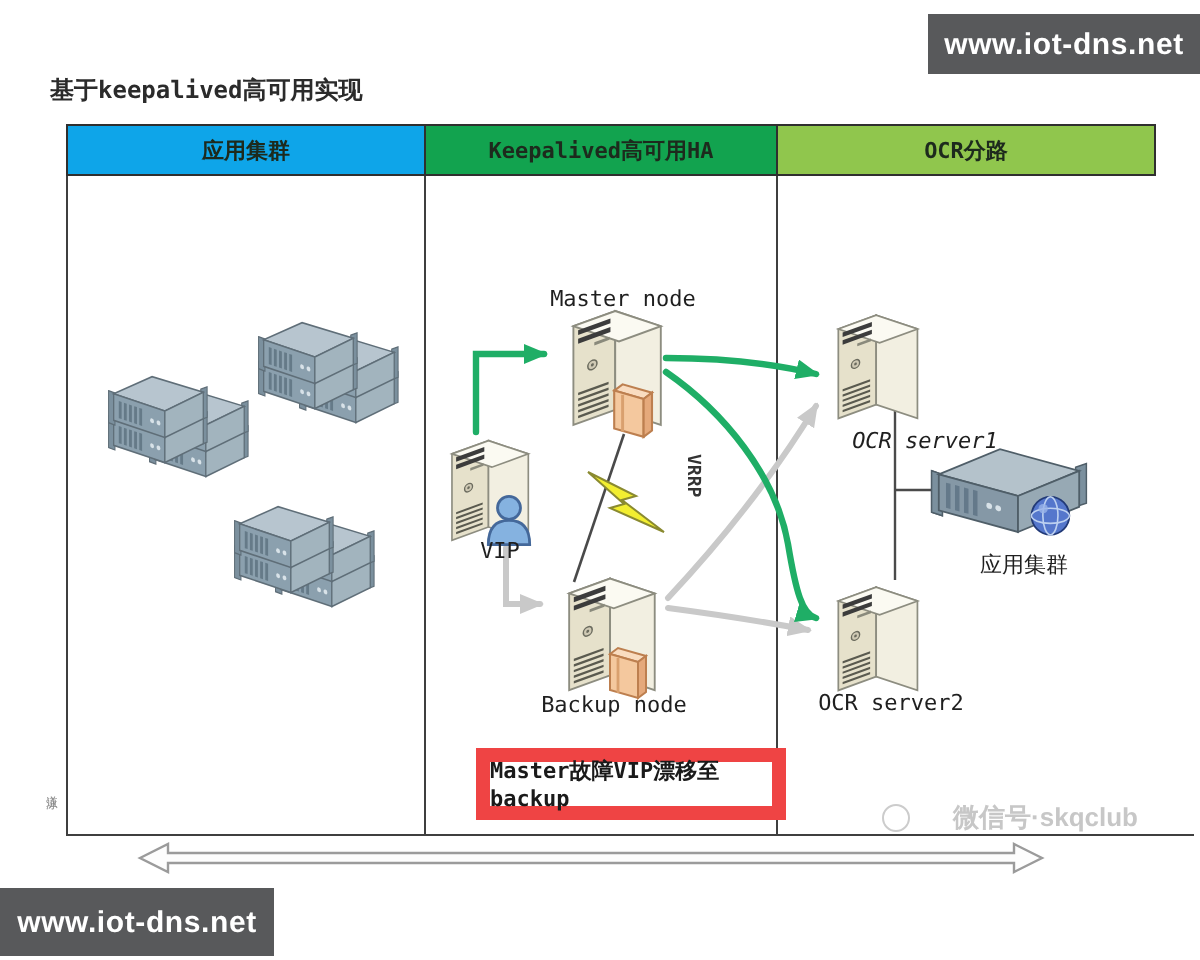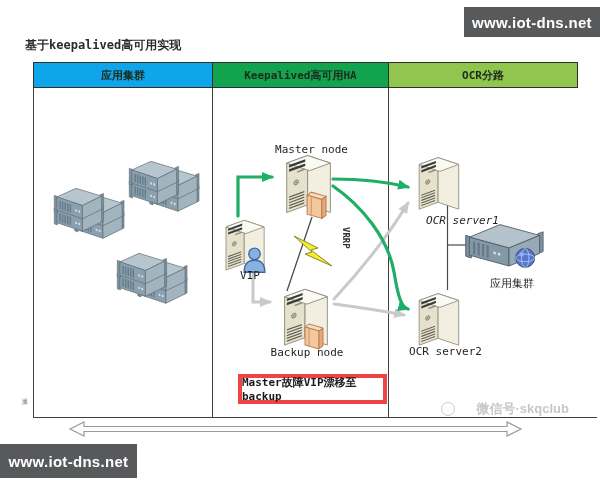--- a/index.html
+++ b/index.html
@@ -30,21 +30,21 @@
   #backup-label{left:257px;top:347px;width:100px;}
   #ocr1-label{left:420px;top:215px;width:85px;font-style:italic;}
   #ocr2-label{left:403px;top:346px;width:85px;}
   #storage-label{left:476px;top:277px;width:72px;font-size:11px;}
   #vrrp-label{
     position:absolute;left:351px;top:227px;font-size:9px;color:#333;
     transform:rotate(90deg);transform-origin:0 0;font-weight:bold;
   }
   #callout-box{
     position:absolute;left:238px;top:374px;width:141px;height:22px;
-    border:4px solid #ef4444;background:#ffffff;display:flex;align-items:center;
+    border:7px solid #ef4444;background:#ffffff;display:flex;align-items:center;
     justify-content:flex-end;font-size:11px;font-weight:bold;color:#1a1a1a;
   }
   #watermark{
     position:absolute;left:414px;top:400px;width:155px;height:18px;
     display:flex;align-items:center;justify-content:flex-end;gap:22px;
     color:#c7c7c7;font-size:13px;font-weight:bold;
   }
   #watermark .wm-circle{
     width:12px;height:12px;border:1.5px solid #cccccc;border-radius:50%;
     display:inline-block;flex:0 0 auto;

